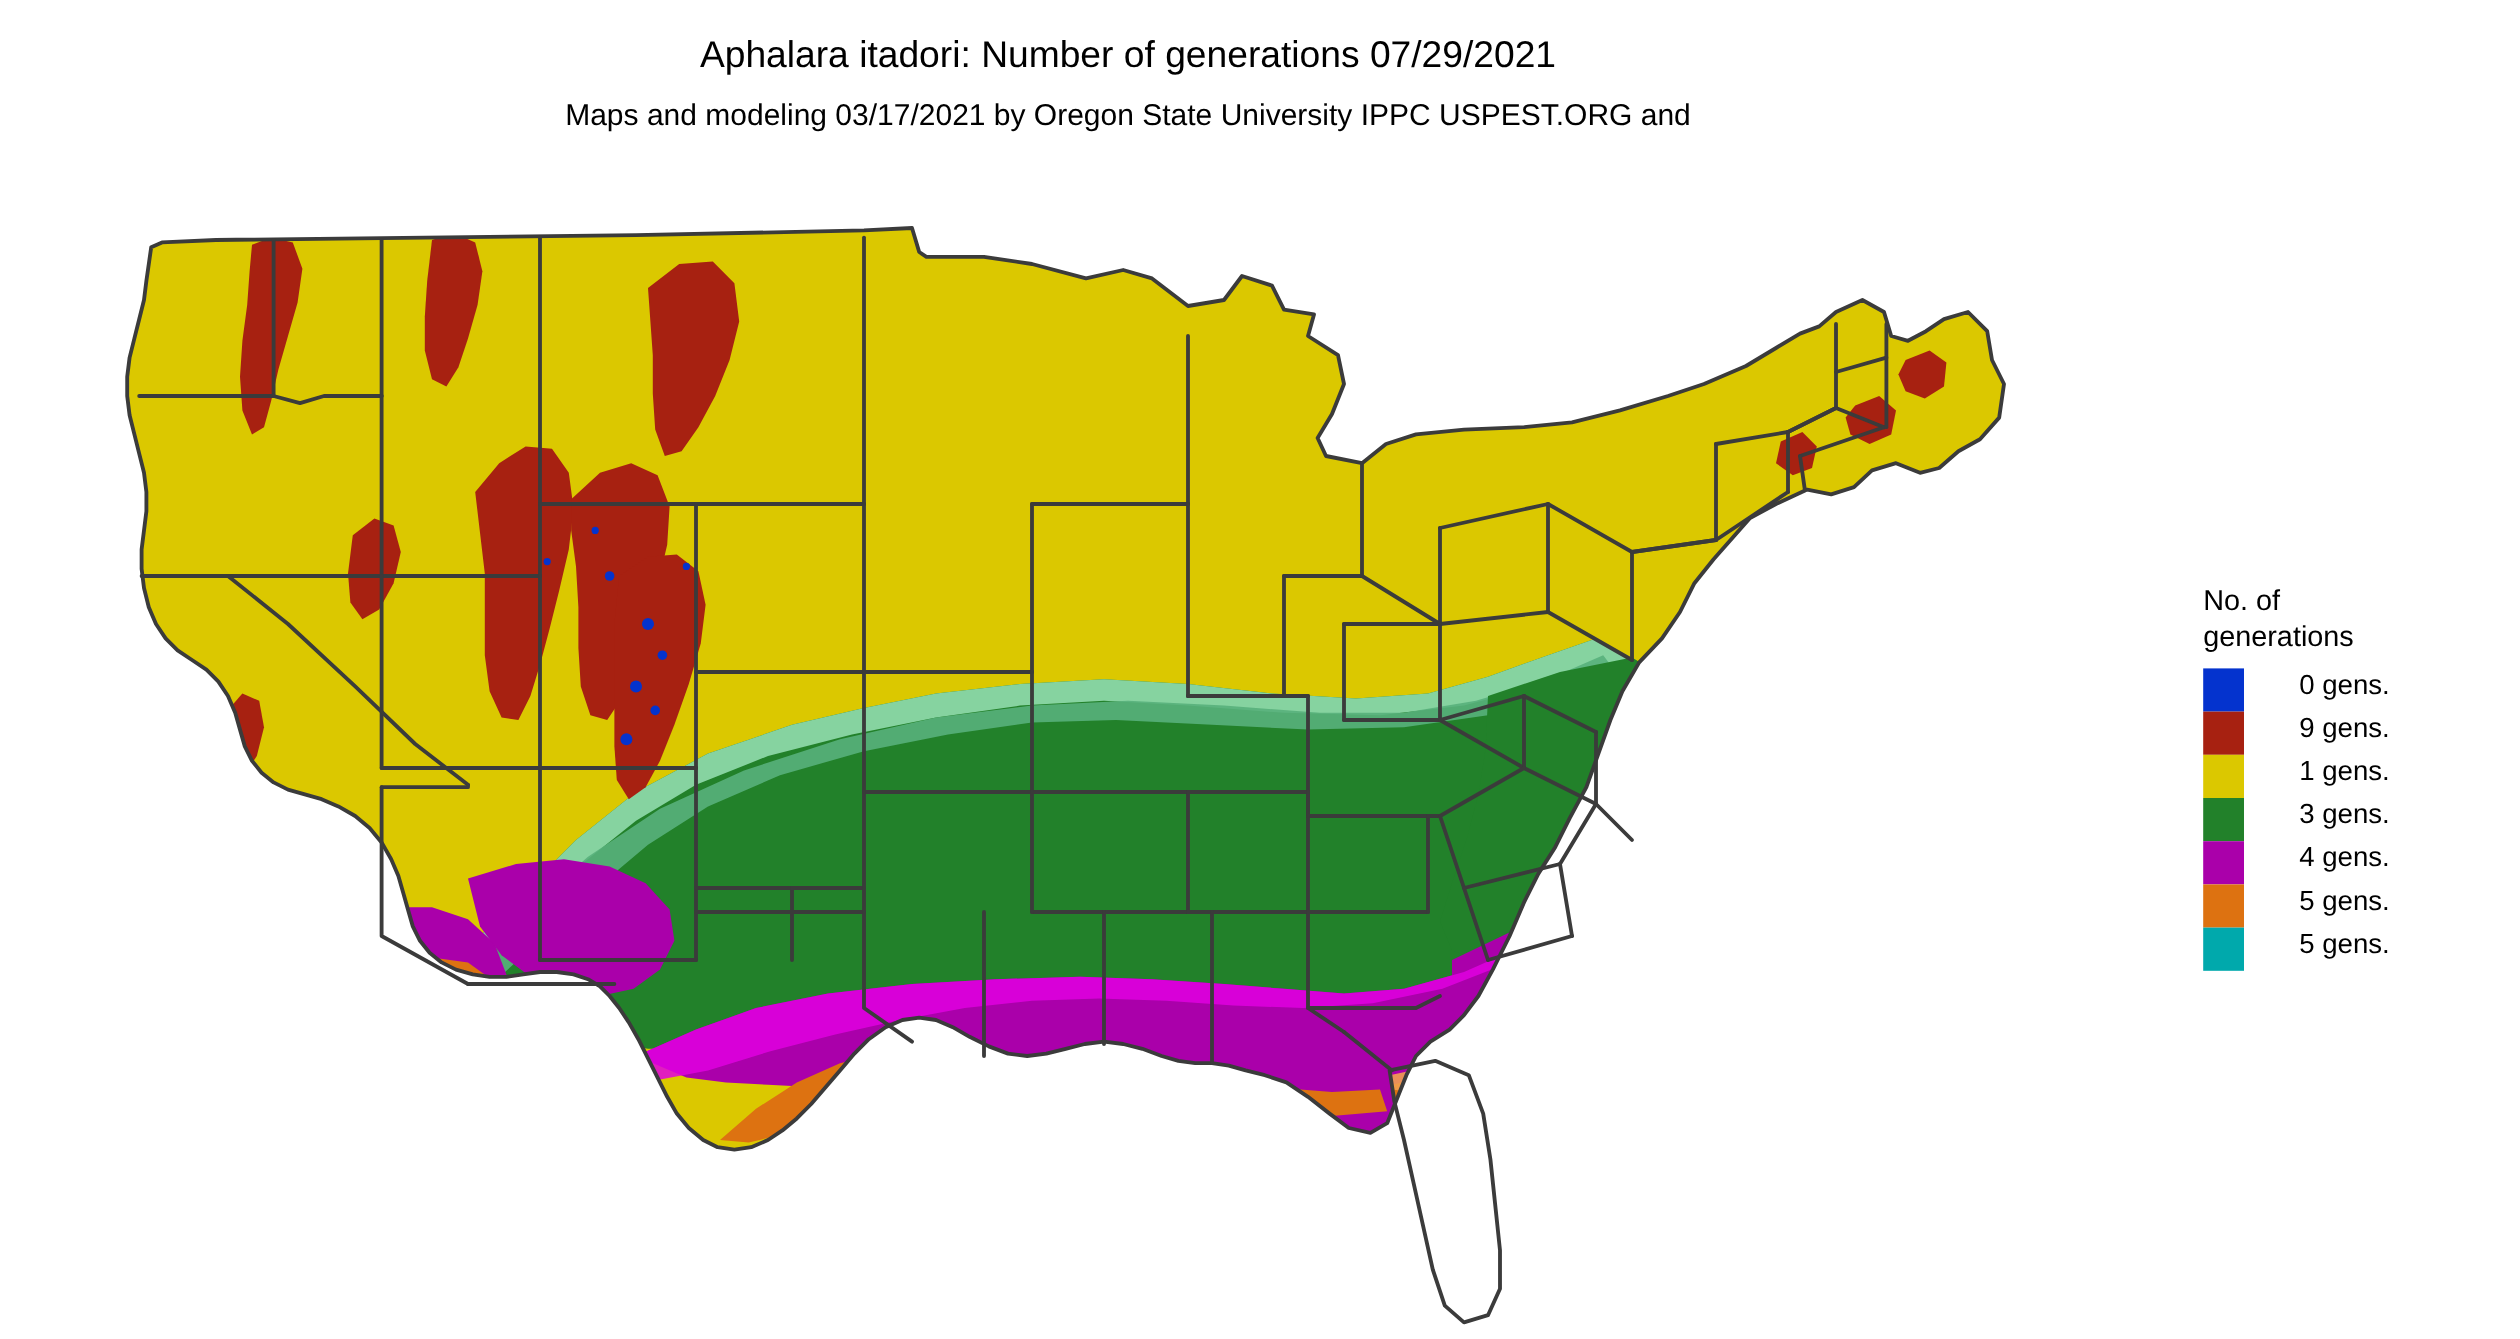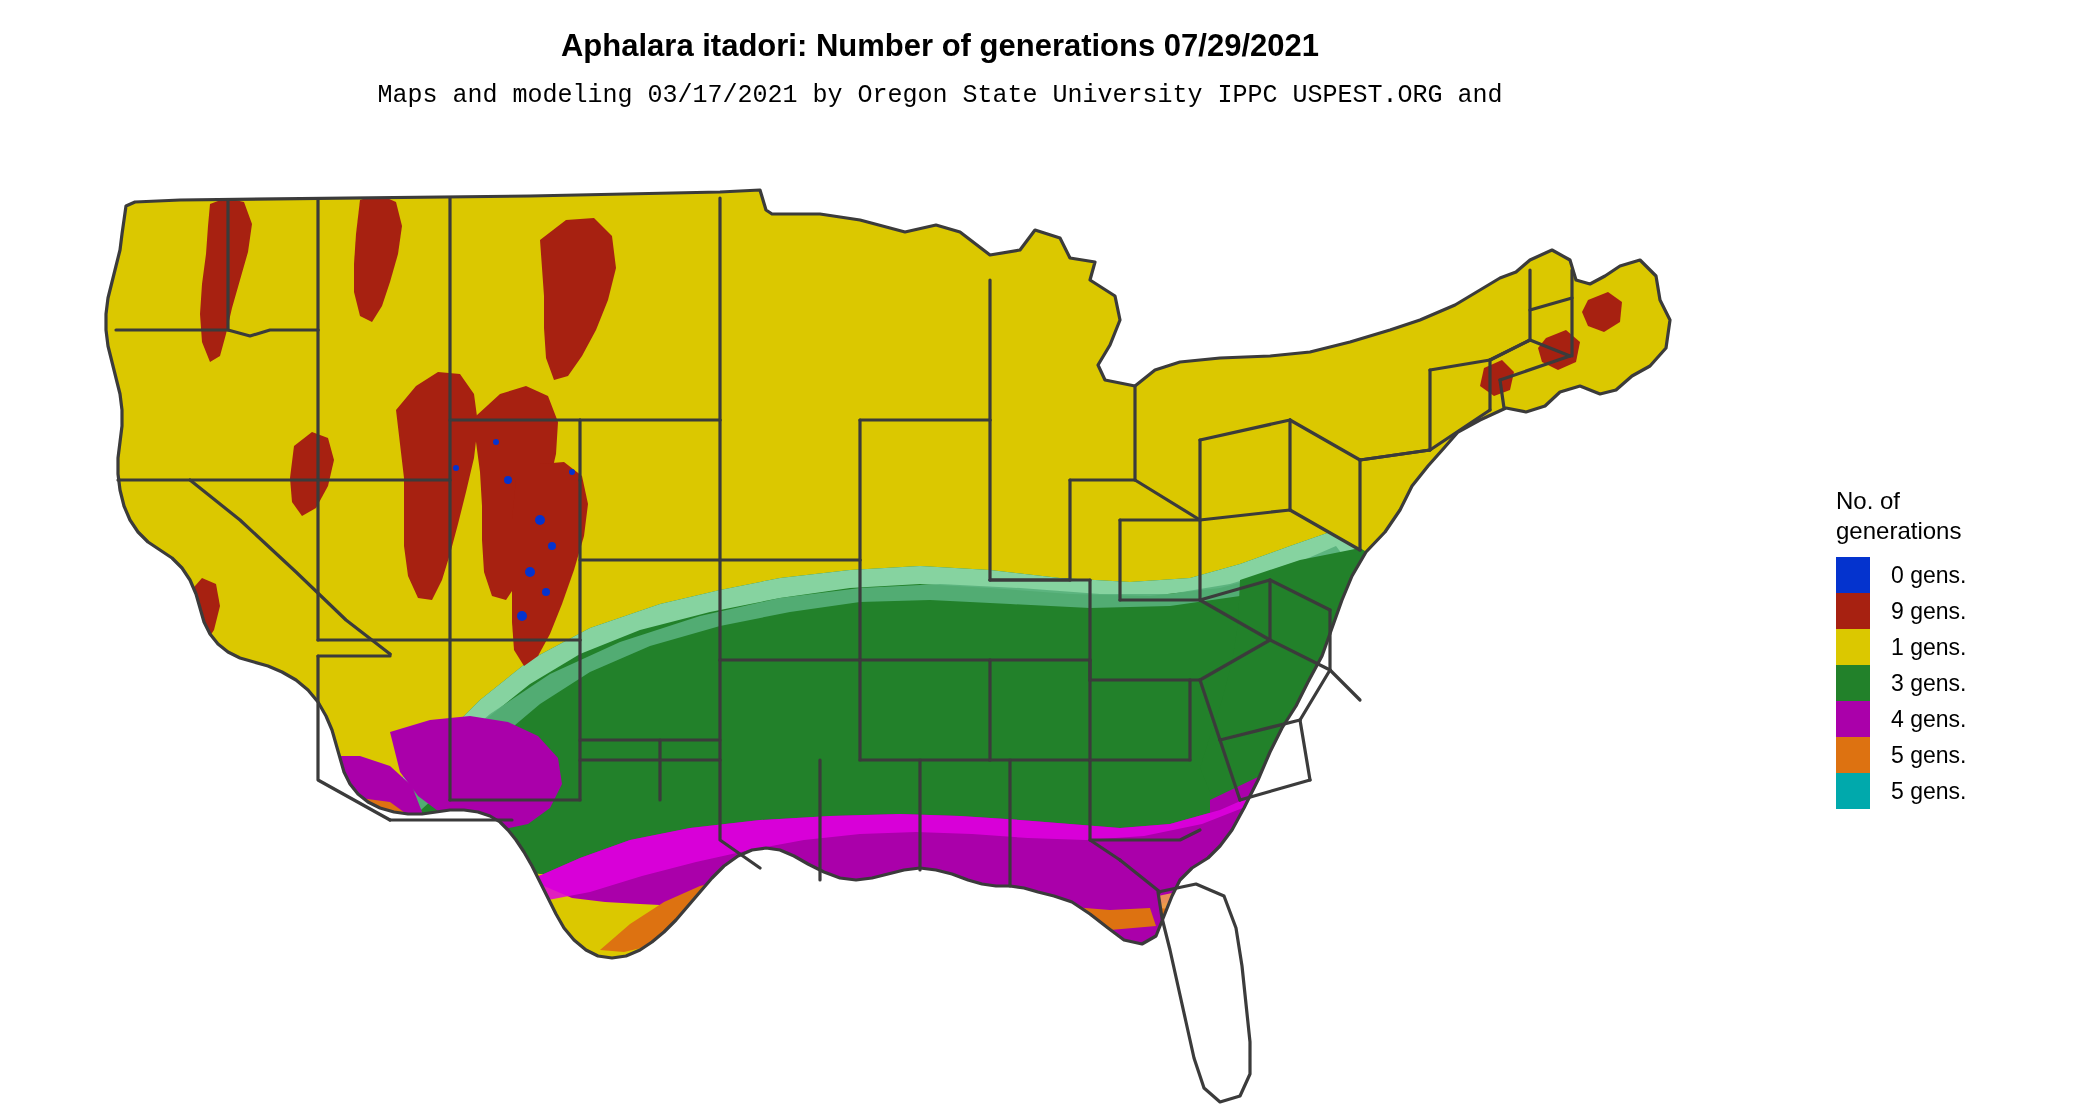--- a/index.html
+++ b/index.html
@@ -20,33 +20,32 @@
   
   #title-block {
     position: absolute;
     left: 0;
     top: 26px;
     width: 1880px;
     text-align: center;
   }
   #map-title {
     font-size: 31px;
-    font-weight: bold;
+    font-weight: normal;
     color: #000000;
     letter-spacing: 0px;
     line-height: 40px;
     white-space: nowrap;
   }
   #map-subtitle {
     margin-top: 12px;
     font-size: 25px;
     font-weight: normal;
     color: #000000;
     line-height: 36px;
-    font-family: Liberation Mono, monospace;
   }
   .sub-line { display: block; }
 
   
   #map-wrap {
     position: absolute;
     left: 60px;
     top: 180px;
     width: 1760px;
     height: 930px;
@@ -64,22 +63,23 @@
     font-size: 24px;
     font-weight: normal;
     color: #000000;
     line-height: 30px;
     margin-bottom: 11px;
     white-space: pre-line;
   }
   .legend-rows { display: block; }
   .legend-row {
     display: flex;
-    align-items: center;
+    align-items: flex-start;
     height: 36px;
+    gap: 25px;
   }
   .legend-swatch {
     width: 34px;
     height: 36px;
     flex: 0 0 34px;
   }
   .legend-label {
     font-size: 23px;
     color: #000000;
     margin-left: 21px;

